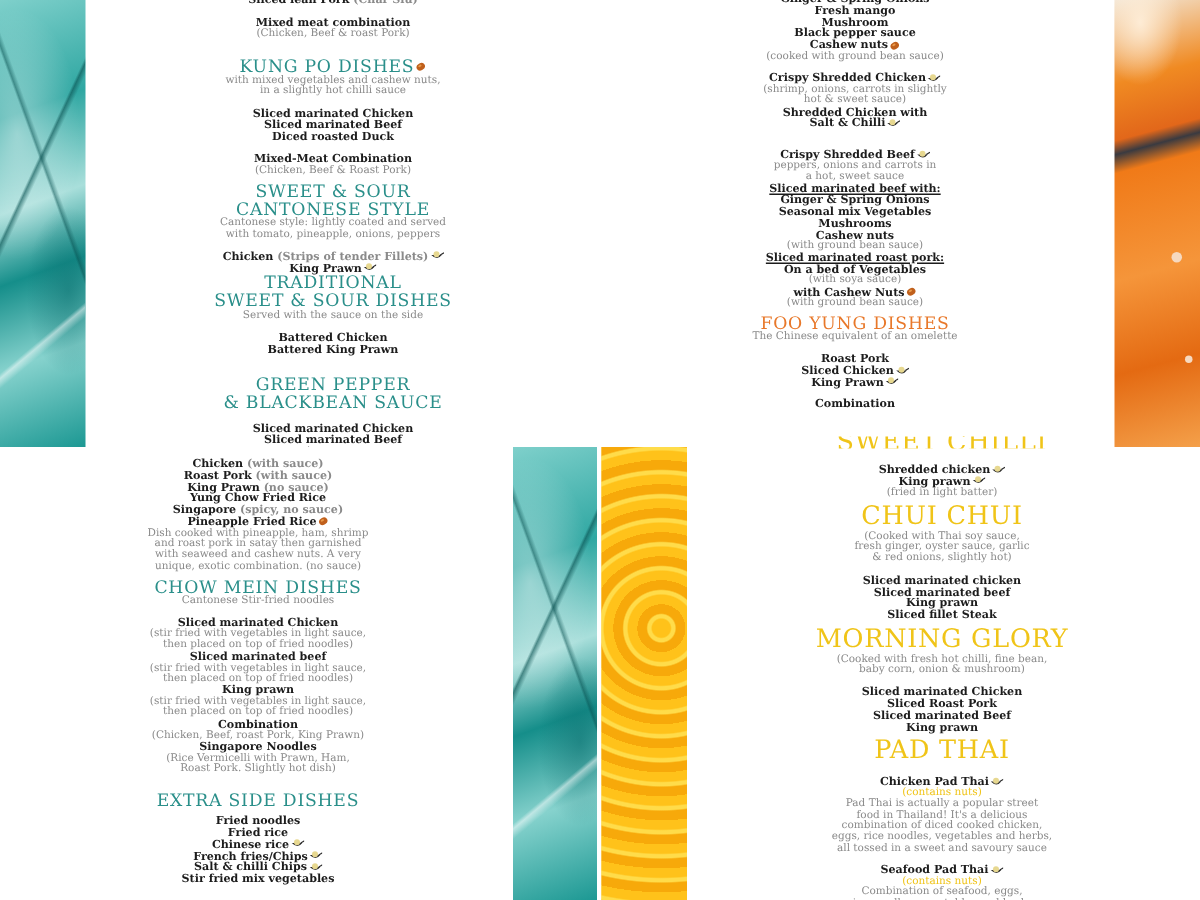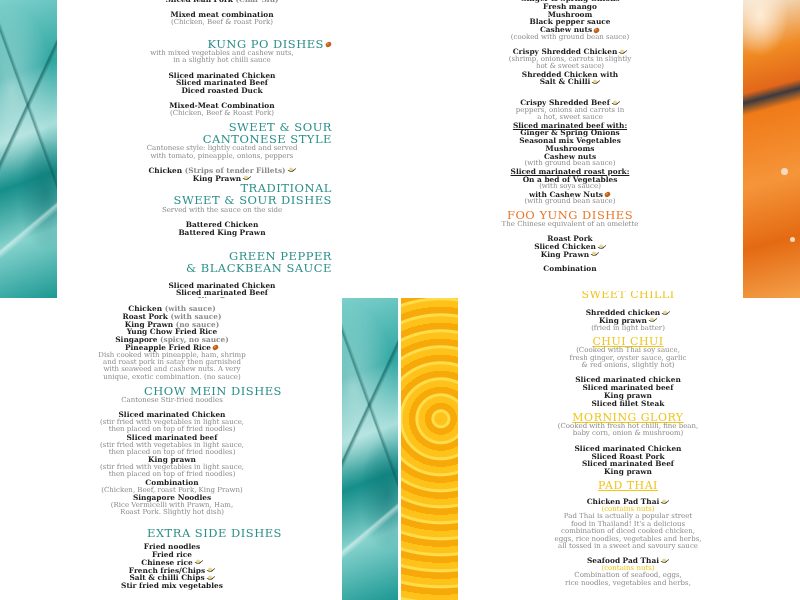--- a/index.html
+++ b/index.html
@@ -31,23 +31,23 @@
     background:#f6d9c0; left:38px; top:168px; box-shadow:8px 68px 0 -1px #f6d9c0;
   }
   .yellow-marble {
     background:
       repeating-radial-gradient(circle at 70% 40%, #ffc21a 0 6px, #ffdc4a 7px 9px, #f7a90a 10px 16px),
       #ffc21a;
   }
 
   .col { position:absolute; text-align:center; line-height:1.05; }
   .h { font-family:"DejaVu Serif", serif; letter-spacing:0.5px; margin:0; font-weight:normal; }
-  .h.teal { color:#2a8f8a; font-size:11.5px;text-align:right; }
+  .h.teal { color:#2a8f8a; font-size:11.5px; }
   .h.orange { color:#e8782a; font-size:11.5px; }
-  .h.yellow { color:#f0c418; font-size:11px;text-decoration:underline; }
+  .h.yellow { color:#f0c418; font-size:17px; }
   .item { color:#1c1c1c; font-size:7.4px; font-weight:bold; margin:0; }
   .item .note { font-weight:bold; color:#8a8a8a; }
   .item.u { text-decoration:underline; }
   .desc { color:#8a8a8a; font-size:7px; margin:0; }
   .nuts { color:#f0c418; font-size:7px; margin:0; }
   .gap { height:7px; }
   .gap-s { height:4px; }
 
   .icon-chili { display:inline-block; width:9px; height:7px; vertical-align:middle; margin-left:1px; }
   .icon-nut { display:inline-block; width:7px; height:7px; vertical-align:middle; margin-left:1px; }

